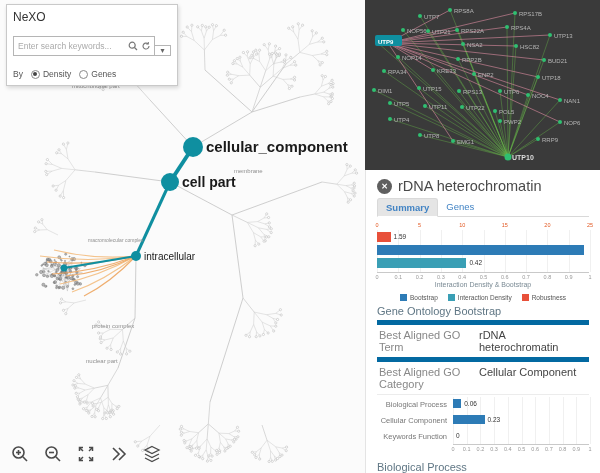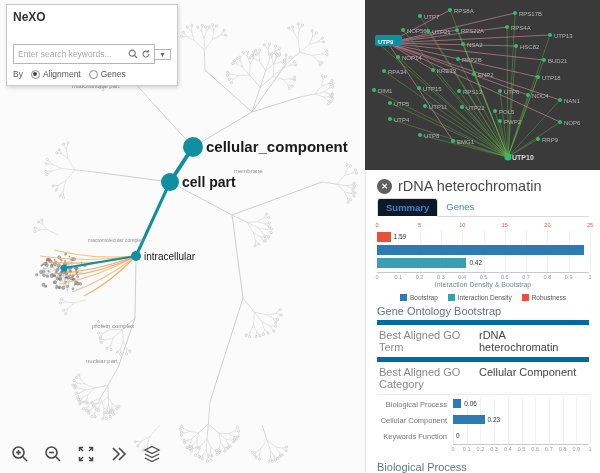--- a/index.html
+++ b/index.html
@@ -2,45 +2,45 @@
 <html><head>
 <meta charset="utf-8">
 <style>
   html,body{margin:0;padding:0;background:#fff;}
   #stage{position:relative;width:600px;height:473px;font-family:"Liberation Sans",sans-serif;overflow:hidden;background:#fff;}
   
   #left{position:absolute;left:0;top:0;width:365px;height:473px;background:#fbfbfb;}
   #tree-svg{position:absolute;left:0;top:0;}
   
   #search-card{position:absolute;left:6px;top:4px;width:172px;background:#fff;border:1px solid #c9c9c9;box-shadow:1px 2px 4px rgba(0,0,0,.15);padding:5px 6px 6px;box-sizing:border-box;}
-  .sc-title{font-size:12px;font-weight:bold;color:#333;margin-bottom:20px;}
-  .sc-row{display:flex;align-items:center;}
+  .sc-title{font-size:12px;font-weight:normal;color:#333;margin-bottom:12px;}
+  .sc-row{display:flex;align-items:flex-end;}
   .sc-input-wrap{flex:1;display:flex;align-items:center;border:1px solid #b5b5b5;height:18px;background:#fff;padding:0 2px;min-width:0;}
   .sc-input-wrap input{flex:1;border:none;outline:none;font-size:8.5px;color:#333;min-width:0;background:transparent;font-family:"Liberation Sans",sans-serif;}
   .sc-input-wrap input::placeholder{color:#aaa;}
   .sc-ico{width:12px;height:12px;display:flex;align-items:center;justify-content:center;margin-left:1px;cursor:pointer;}
   .sc-caret{width:15px;border:1px solid #b5b5b5;border-left:none;display:flex;align-items:center;justify-content:center;font-size:8px;color:#666;cursor:pointer;}
-  .sc-radios{display:flex;align-items:center;margin-top:5px;font-size:8.5px;color:#555;}
+  .sc-radios{display:flex;align-items:center;margin-top:13px;font-size:8.5px;color:#555;}
   .radio-opt{display:flex;align-items:center;gap:3px;margin-left:8px;cursor:pointer;}
   .radio-circ{width:9px;height:9px;border:1px solid #8a8a8a;border-radius:50%;position:relative;background:#fff;box-sizing:border-box;}
   .radio-circ.sel::after{content:"";position:absolute;left:1.5px;top:1.5px;width:4px;height:4px;background:#444;border-radius:50%;}
   
   #view-controls{position:absolute;left:8px;bottom:5px;display:flex;gap:9px;}
   .vc-btn{width:24px;height:24px;display:flex;align-items:center;justify-content:center;cursor:pointer;}
   
   #netpanel{position:absolute;left:365px;top:0;width:235px;height:170px;background:#3a3a3a;}
   #net-svg{display:block;}
   
   #details{position:absolute;left:365px;top:170px;width:235px;height:303px;background:#fff;box-sizing:border-box;padding:8px 11px 4px;border-left:1px solid #e4e4e4;}
   .d-head{display:flex;align-items:center;gap:6px;margin-bottom:4px;}
   .d-close{width:15px;height:15px;border-radius:50%;background:#5f5f5f;color:#fff;font-size:8px;display:flex;align-items:center;justify-content:center;cursor:pointer;font-weight:bold;flex:0 0 auto;}
   .d-title{font-size:14.5px;color:#4a4a4a;}
   .d-tabs{border-bottom:1px solid #d9d9d9;display:flex;margin-bottom:5px;}
   .d-tab{font-size:9.5px;color:#4183c4;padding:3px 8px;cursor:pointer;}
-  .d-tab.active{border:1px solid #d9d9d9;border-bottom:1px solid #fff;margin-bottom:-1px;border-radius:3px 3px 0 0;font-weight:bold;background:#0f172a;}
+  .d-tab.active{border:1px solid #d9d9d9;border-bottom:1px solid #fff;margin-bottom:-1px;border-radius:3px 3px 0 0;font-weight:bold;background:#e5e5e5;}
   .d-termid{font-size:9.5px;color:#888;margin:0 0 5px;}
   .d-section{font-size:11px;color:#5f7684;margin:4px 0 3px;}
   .chart{position:relative;margin:2px 0;}
   #rob-chart{height:70px;}
   #go-chart{height:60px;}
   .tick{position:absolute;transform:translateX(-50%);font-size:5.5px;color:#999;white-space:nowrap;}
   .gridline{position:absolute;width:0;border-left:1px solid #f0f0f0;}
   .bar{position:absolute;height:10px;}
   .bar-label{position:absolute;font-size:6.5px;color:#333;line-height:10px;white-space:nowrap;}
   .axis-line{position:absolute;left:0;right:0;border-top:1px solid #c9c9c9;}
@@ -987,21 +987,21 @@
           </span>
         </div>
         <div class="sc-caret">
           <span>▾</span>
         </div>
       </div>
       <div class="sc-radios" id="search-radios">
         <span>By</span>
       <span class="radio-opt">
             <span class="radio-circ sel"></span>
-            <span>Alignment</span>
+            <span>Density</span>
           </span>
           <span class="radio-opt">
             <span class="radio-circ"></span>
             <span>Genes</span>
           </span>
         </div>
     </div>
 
     <div id="view-controls">
       <div class="vc-btn">

